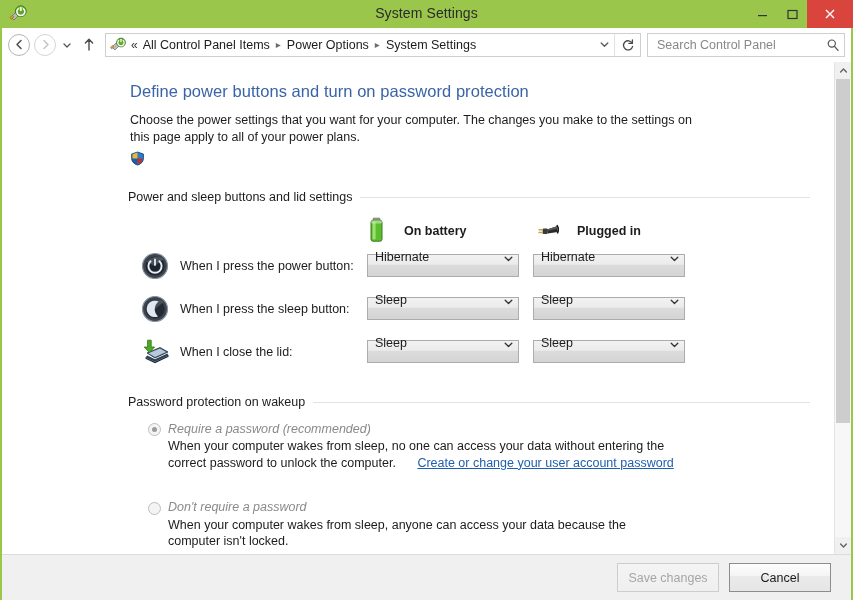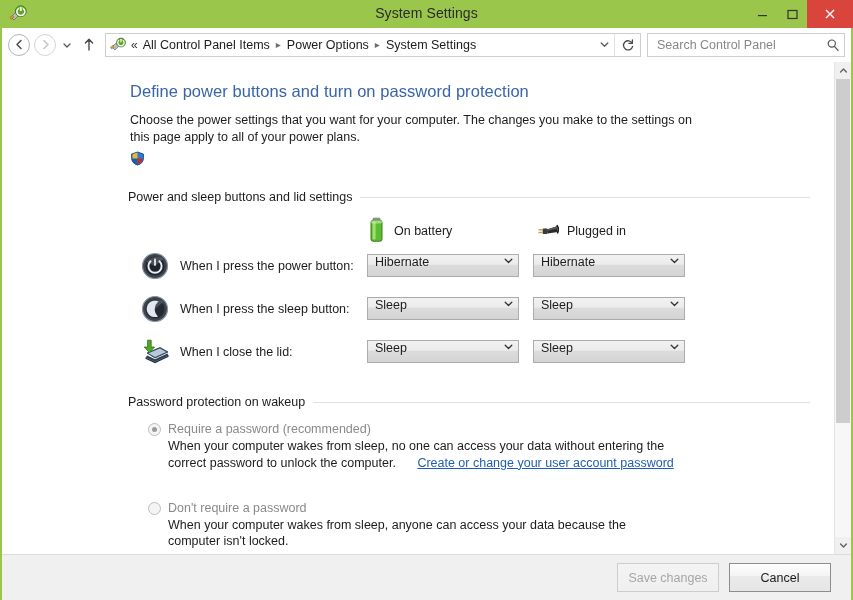--- a/index.html
+++ b/index.html
@@ -163,22 +163,22 @@
   .sect .label { font-size: 12.5px; color: #1c1c1c; white-space: nowrap; }
   .sect .rule { flex: 1 1 auto; height: 1px; background: #e2e2e2; }
 
   
   .colhead {
     display: flex; align-items: center;
     margin-top: 14px; height: 26px;
     padding-left: 237px;
   }
   .colhead .col {
-    display: flex; align-items: center; gap: 8px;
-    font-size: 12.5px; color: #1c1c1c;
+    display: flex; align-items: center; gap: 18px;
+    font-size: 12.5px; color: #1c1c1c; font-weight: bold;
   }
   .colhead .col.battery { width: 166px; }
 
   
   .setrow {
     display: flex; align-items: center;
     height: 43px;
     padding-left: 10px;
   }
   .setrow .rowicon {
@@ -187,30 +187,30 @@
   }
   .setrow .rowlabel {
     font-size: 12.5px; color: #1c1c1c;
     width: 197px; flex: 0 0 197px;
     padding-left: 10px;
   }
   .combo {
     width: 152px; height: 23px; flex: 0 0 152px;
     border: 1px solid #acacac;
     background: linear-gradient(to bottom,#f2f2f2 0%,#ebebeb 45%,#dcdcdc 46%,#d4d4d4 100%);
-    display: flex; align-items: flex-start;
+    display: flex; align-items: flex-end;
     font-size: 12.5px; color: #1c1c1c;
-    padding: 0 4px 18px 7px;
+    padding: 0 4px 12px 7px;
     margin-right: 14px;
   }
   .combo .val { flex: 1 1 auto; white-space: nowrap; overflow: hidden; }
   .combo .chev { flex: 0 0 auto; color: #333; display: flex; }
 
   
-  .radiorow { display: flex; align-items: flex-end; margin-top: 8px; padding-left: 18px; }
+  .radiorow { display: flex; align-items: center; margin-top: 8px; padding-left: 18px; font-style: italic; }
   .radio {
     width: 13px; height: 13px; flex: 0 0 13px;
     border-radius: 50%;
     border: 1px solid #bdbdbd;
     background: #f4f4f4;
     margin-top: 2px;
     position: relative;
   }
   .radio.checked::after {
     content: ""; position: absolute;

